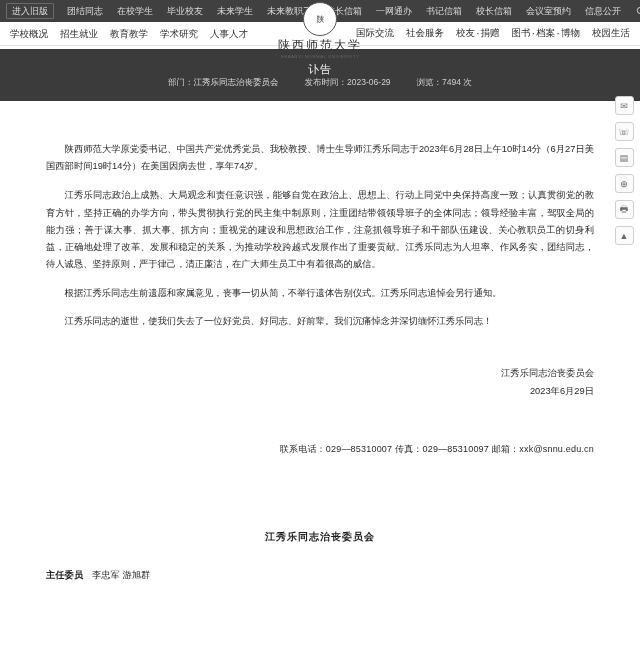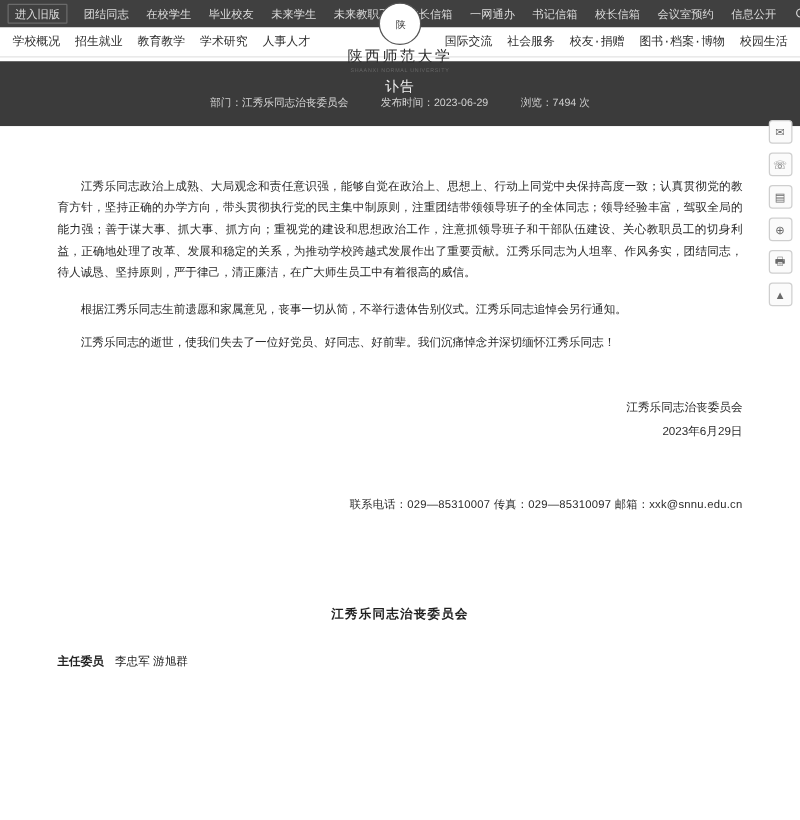--- a/index.html
+++ b/index.html
@@ -267,20 +267,21 @@
       <span>
         <span>发布时间：</span><span>2023-06-29</span>
       </span>
       <span>
         <span>浏览：</span><span>7494 次</span>
       </span>
     </div>
   </div>
 
   <div class="paper">
+    <p class="doc-p">陕西师范大学原党委书记、中国共产党优秀党员、我校教授、博士生导师江秀乐同志于2023年6月28日上午10时14分（6月27日美国西部时间19时14分）在美国因病去世，享年74岁。</p>
     <p class="doc-p">江秀乐同志政治上成熟、大局观念和责任意识强，能够自觉在政治上、思想上、行动上同党中央保持高度一致；认真贯彻党的教育方针，坚持正确的办学方向，带头贯彻执行党的民主集中制原则，注重团结带领领导班子的全体同志；领导经验丰富，驾驭全局的能力强；善于谋大事、抓大事、抓方向；重视党的建设和思想政治工作，注意抓领导班子和干部队伍建设、关心教职员工的切身利益，正确地处理了改革、发展和稳定的关系，为推动学校跨越式发展作出了重要贡献。江秀乐同志为人坦率、作风务实，团结同志，待人诚恳、坚持原则，严于律己，清正廉洁，在广大师生员工中有着很高的威信。</p>
     <p class="doc-p nogap">根据江秀乐同志生前遗愿和家属意见，丧事一切从简，不举行遗体告别仪式。江秀乐同志追悼会另行通知。</p>
     <p class="doc-p nogap">江秀乐同志的逝世，使我们失去了一位好党员、好同志、好前辈。我们沉痛悼念并深切缅怀江秀乐同志！</p>
 
     <div class="sign-block">
       <div>江秀乐同志治丧委员会</div>
       <div>2023年6月29日</div>
     </div>
 
     <div class="contact-line">联系电话：029—85310007   传真：029—85310097   邮箱：xxk@snnu.edu.cn</div>

